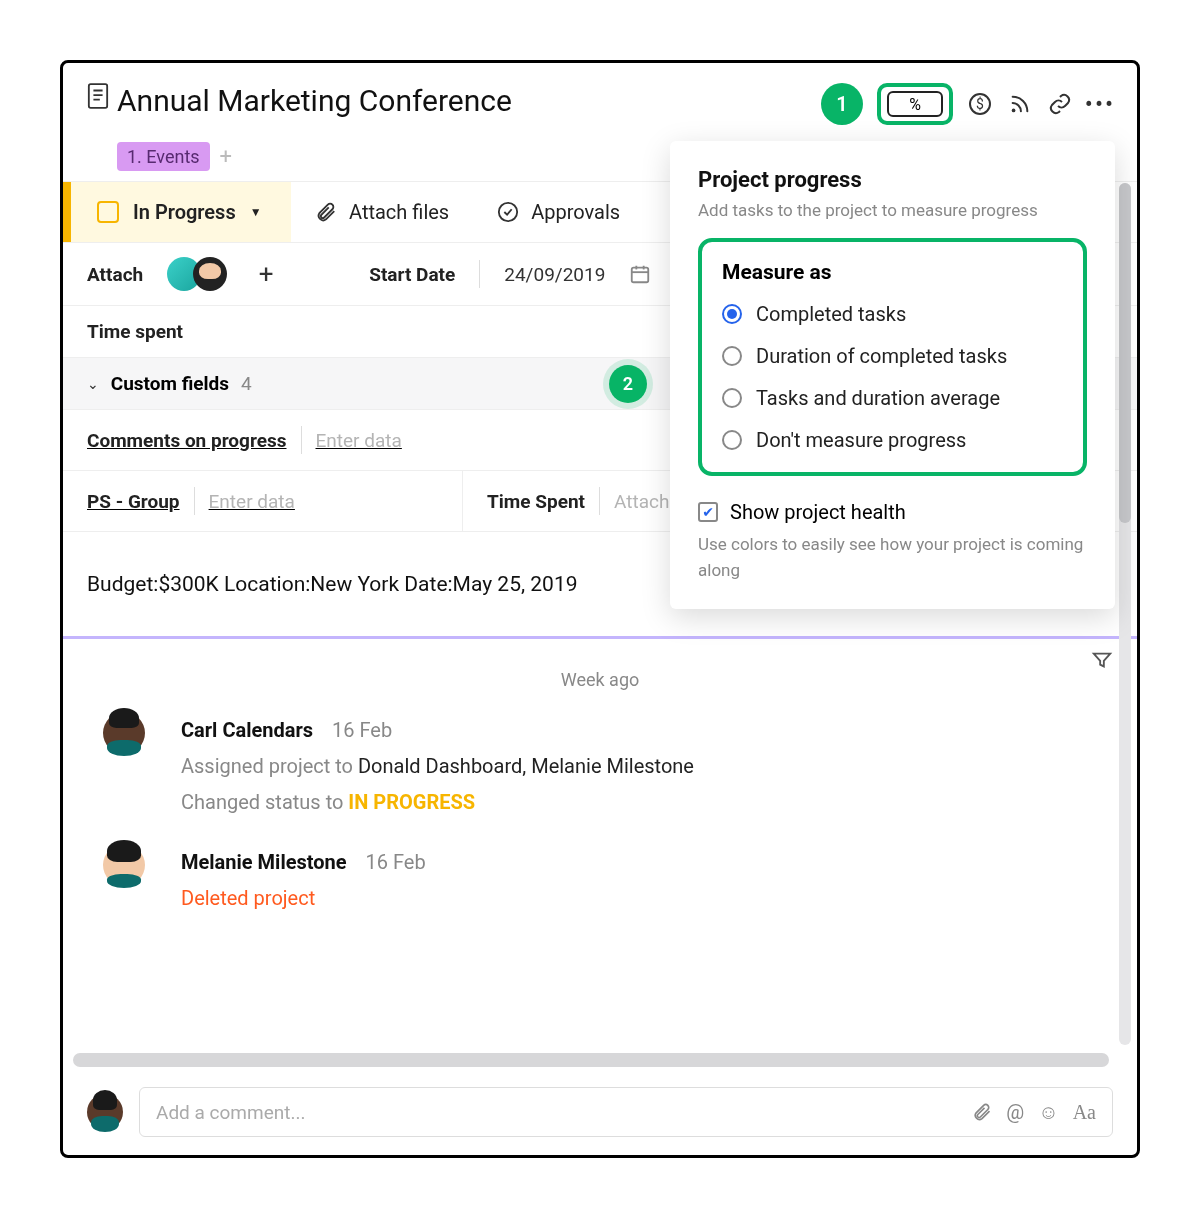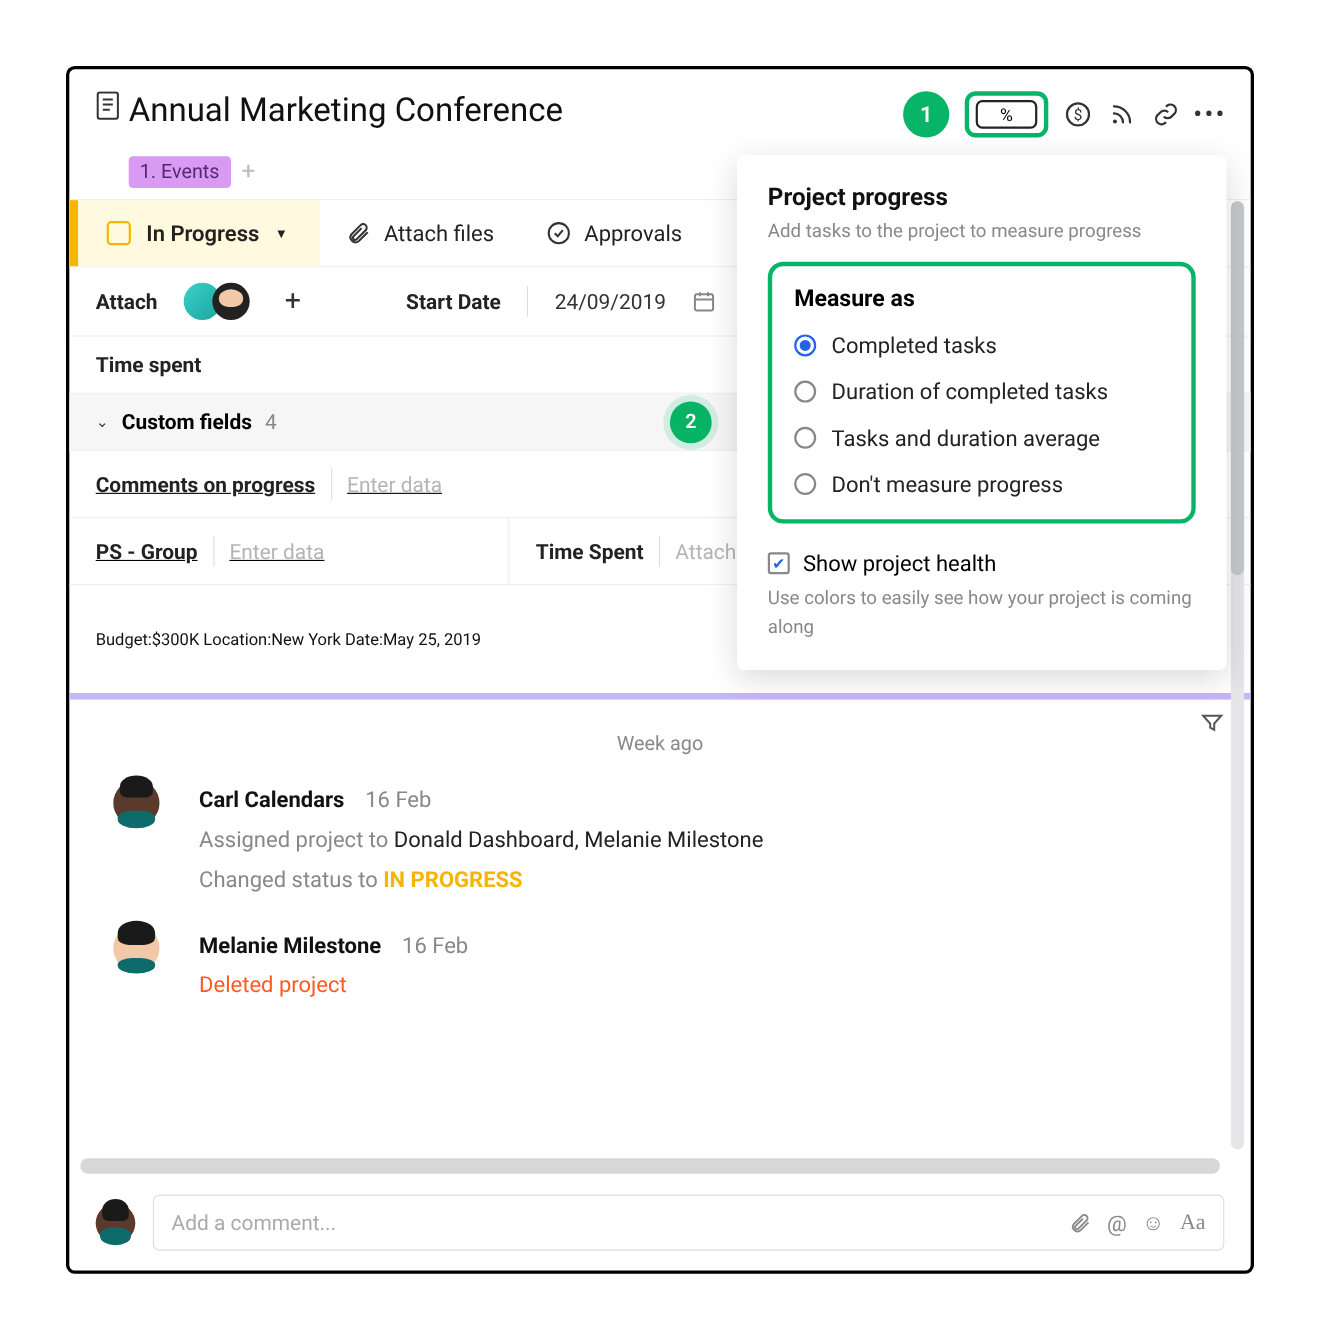--- a/index.html
+++ b/index.html
@@ -52,21 +52,21 @@
   .callout2 { position:absolute; right:490px; top:50%; transform:translateY(-50%); width:38px; height:38px; border-radius:50%; background:#08b467; color:#fff; font-size:18px; font-weight:600; display:flex; align-items:center; justify-content:center; }
   .callout2::after { content:""; position:absolute; inset:-6px; border-radius:50%; background:rgba(8,180,103,0.15); z-index:-1; }
 
   .cf-grid { display:flex; border-bottom:1px solid #eee; }
   .cf-cell { padding:16px 24px; display:flex; align-items:center; gap:14px; font-size:19px; }
   .cf-cell.b-r { border-right:1px solid #eee;text-decoration:underline; }
   .cf-name { font-weight:700; color:#222; }
   .ph { color:#b4b4b4; }
 
   
-  .desc { padding:40px 24px; font-size:15px; border-bottom:6px solid #c4b5fd; color:#111; }
+  .desc { padding:40px 24px; font-size:21px; border-bottom:3px solid #c4b5fd; color:#111; }
 
   
   .activity-head { display:flex; align-items:center; justify-content:center; position:relative; padding:30px 0 10px; }
   .activity-date { color:#888; font-size:18px; }
   .filter-icon { position:absolute; right:24px; top:10px; color:#555; }
 
   .activity-item { display:flex; gap:36px; padding:12px 40px; }
   .act-avatar { width:42px; height:42px; border-radius:50%; flex-shrink:0; }
   .ava-carl { background:#5a3a2a; position:relative; }
   .ava-carl::before { content:""; position:absolute; top:-4px; left:6px; right:6px; height:20px; background:#1a1a1a; border-radius:60% 60% 30% 30%; }

